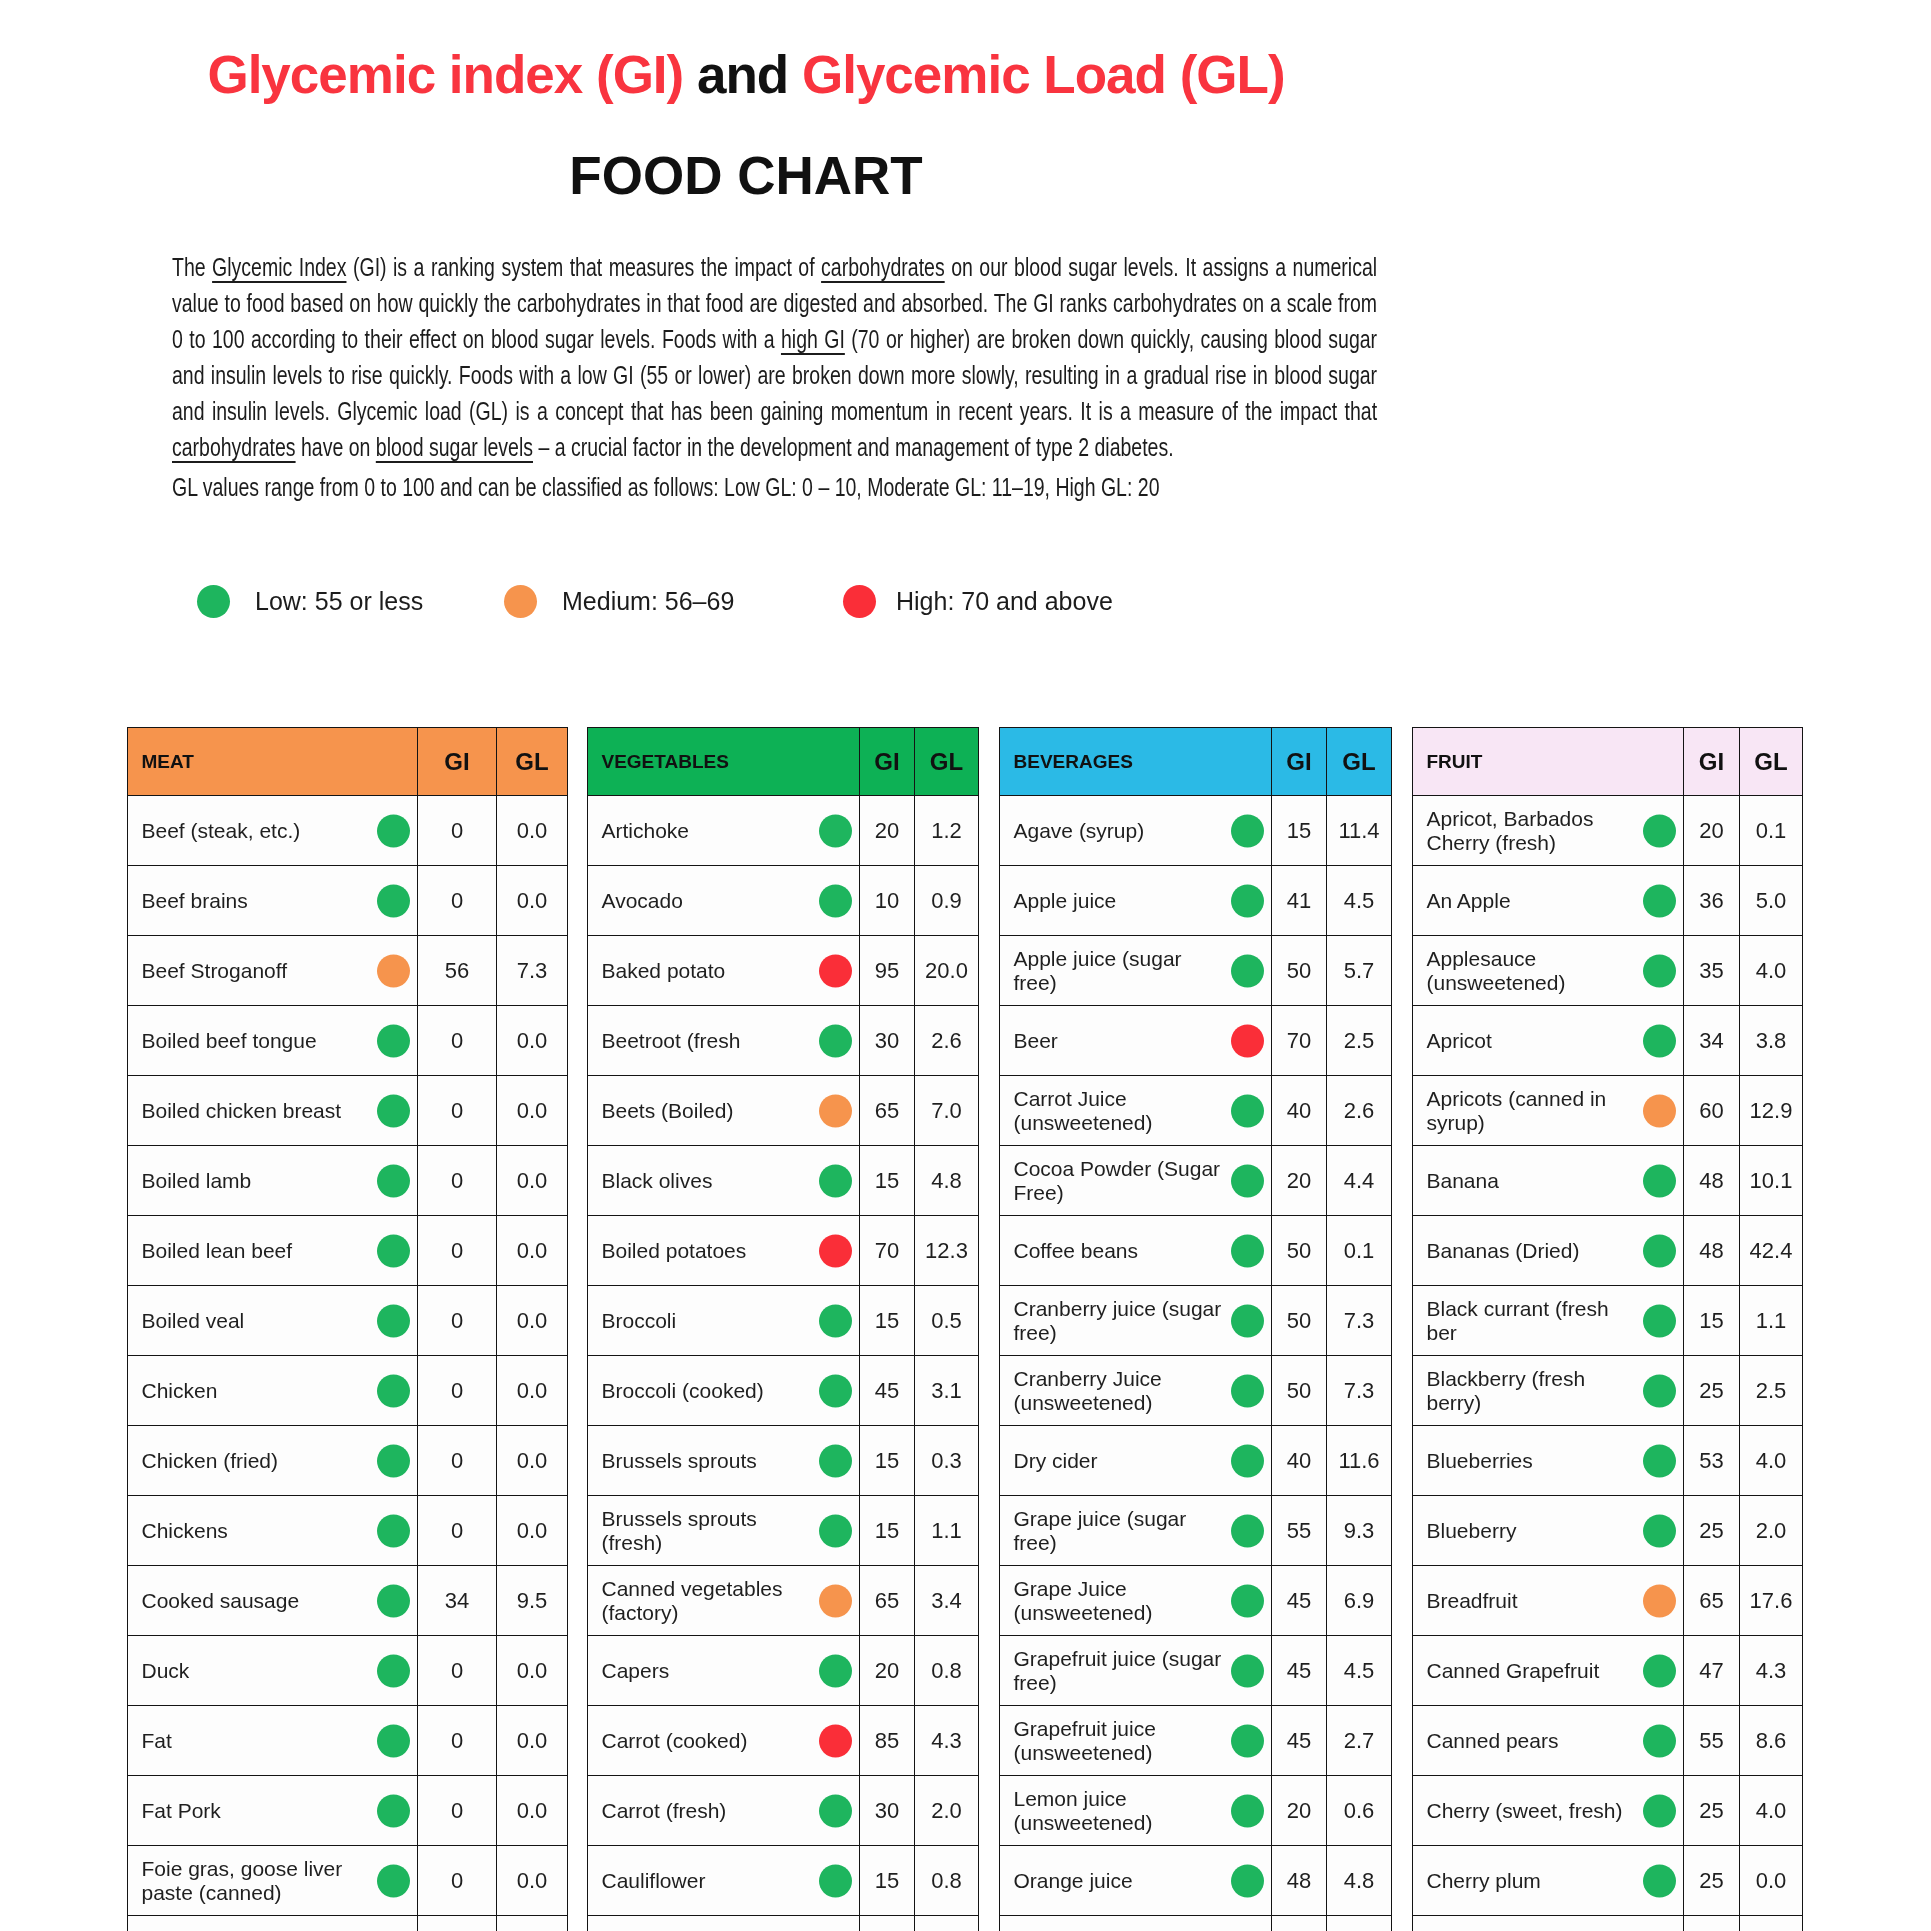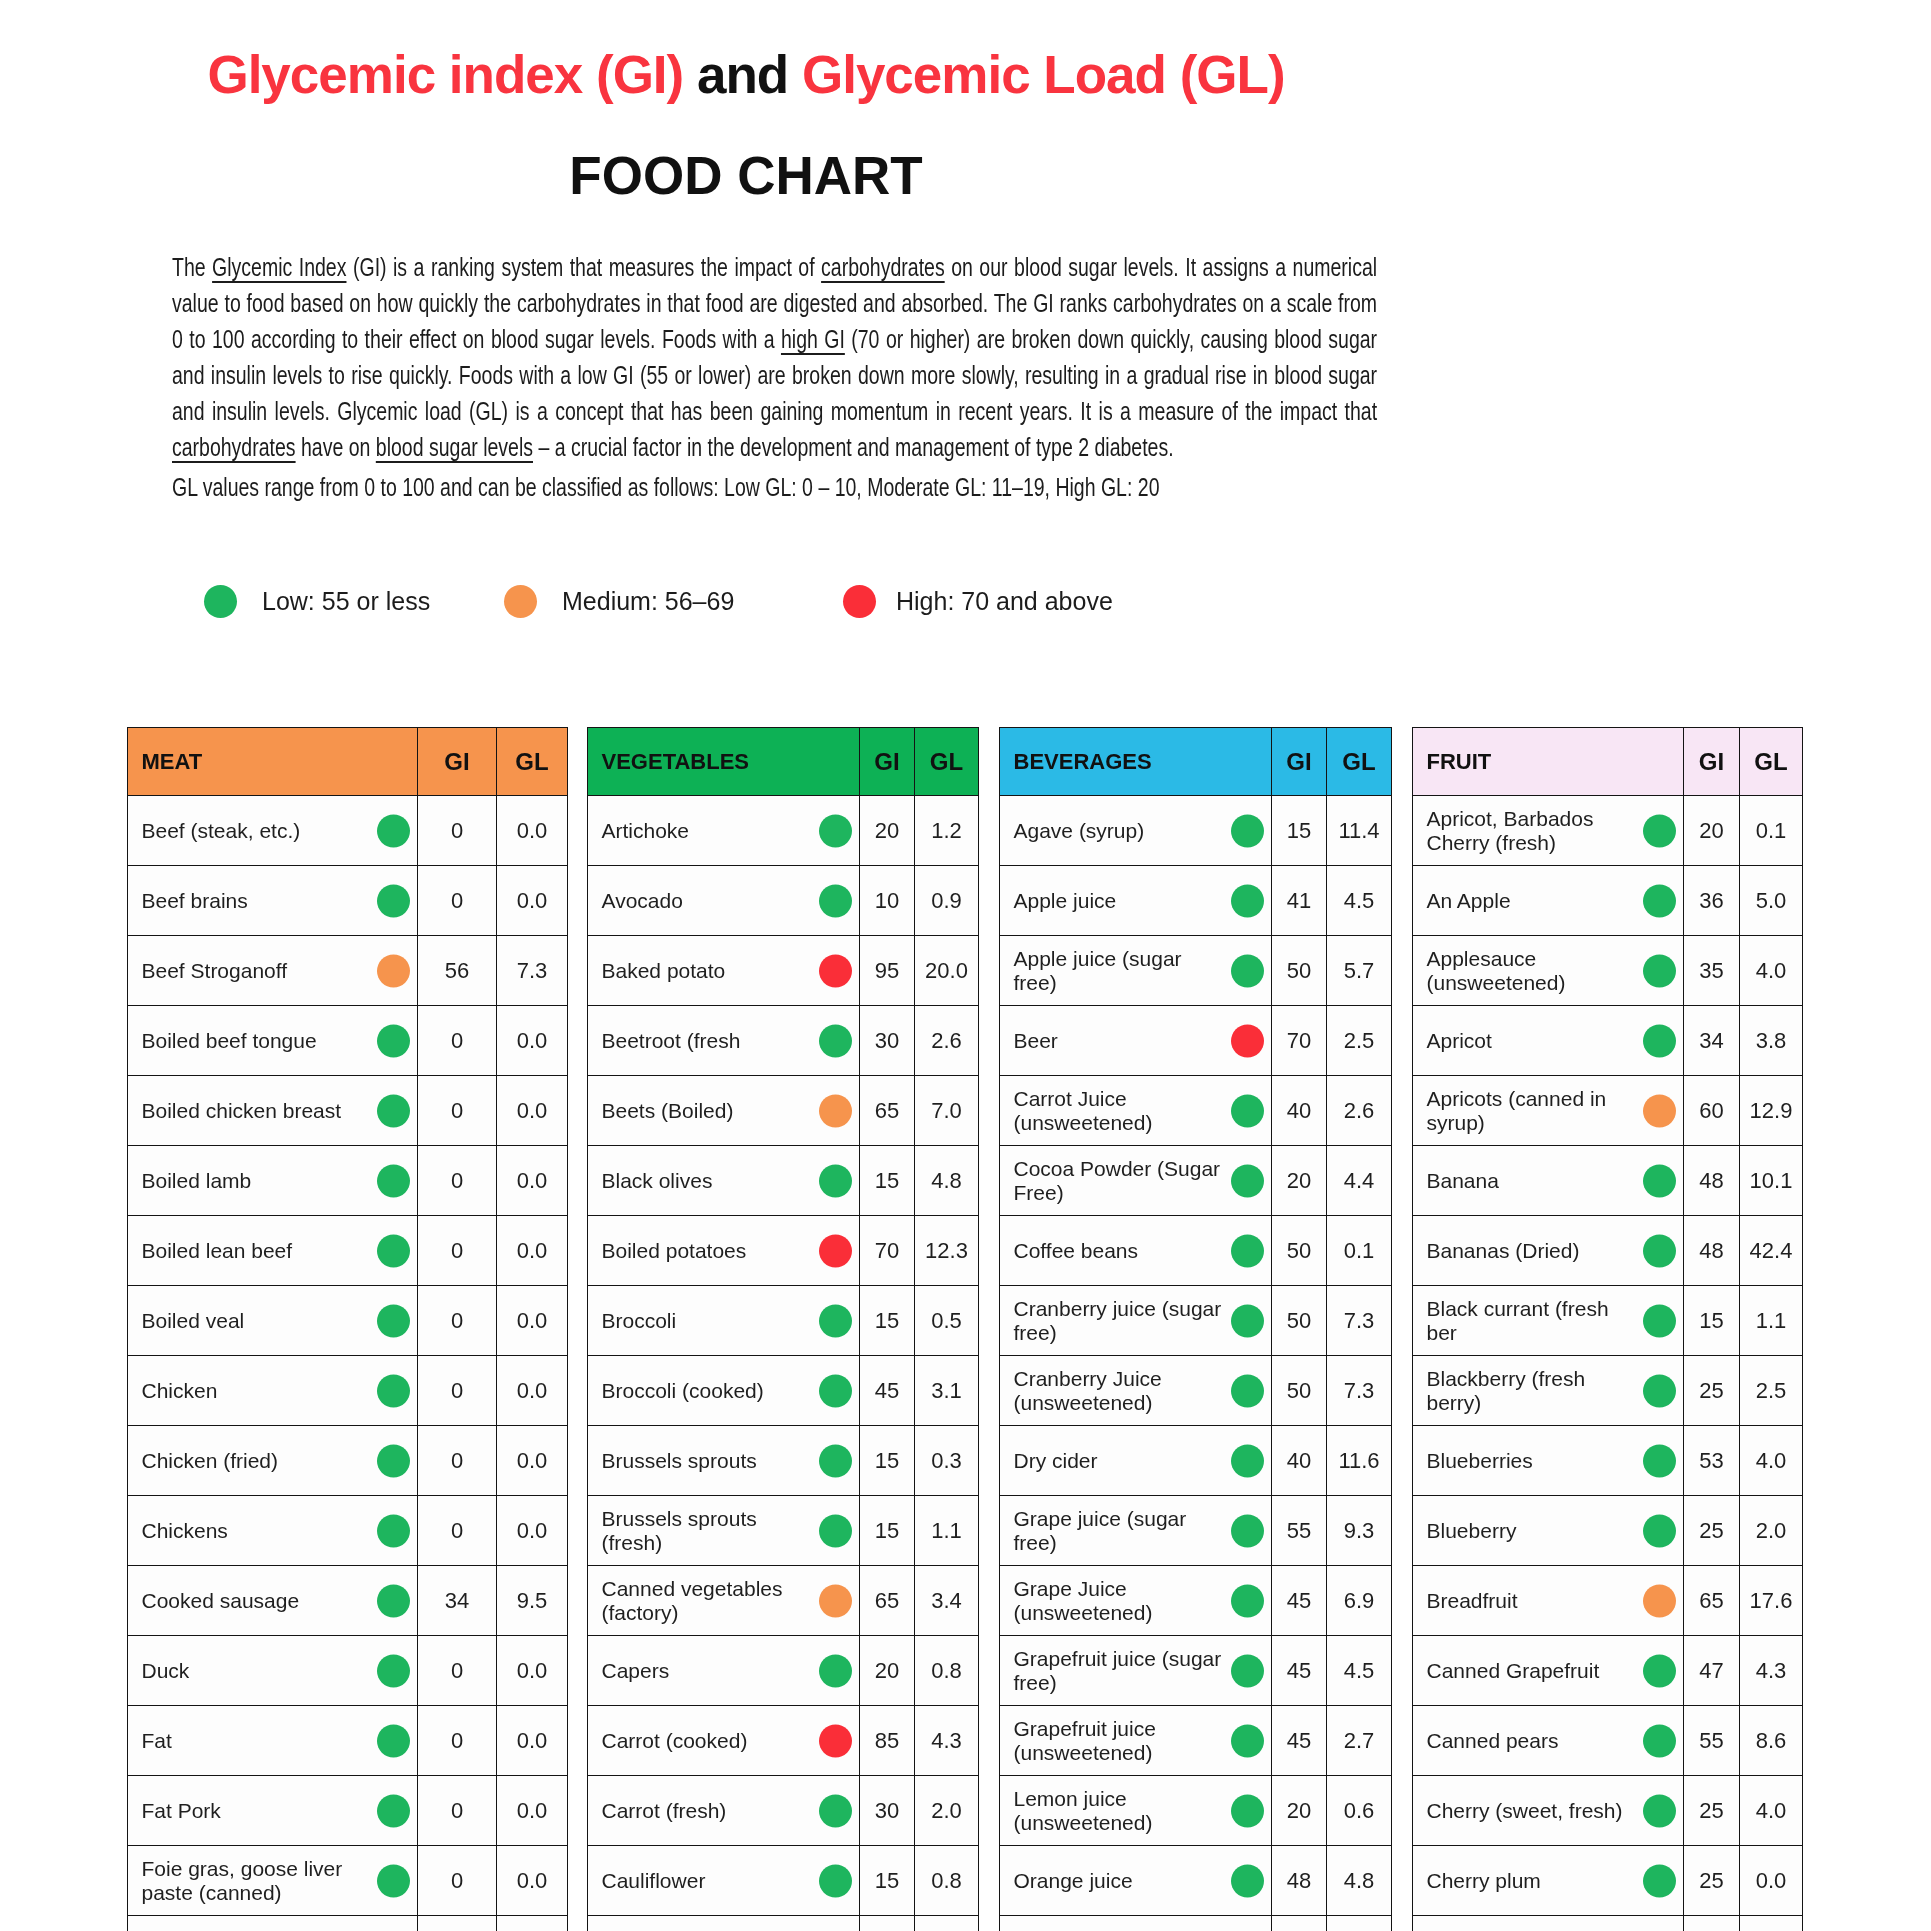--- a/index.html
+++ b/index.html
@@ -16,32 +16,32 @@
   
   .intro-wrap{position:absolute;top:249px;left:172px;width:1205px;}
   .intro-inner{width:1545px;transform:scaleX(0.78);transform-origin:0 0;}
   .intro-p{margin:0;font-size:25px;line-height:36px;text-align:justify;color:#1c1c1c;}
   .intro-p .u{text-decoration:underline;text-underline-offset:4.8px;}
   .gl-note{margin:3.9px 0 0 0;font-size:25px;line-height:36px;color:#1c1c1c;}
 
   
   .legend{position:absolute;top:580px;left:193px;width:1159px;height:42px;}
   .legend-item{position:absolute;top:0;display:flex;align-items:center;gap:25px;height:42px;}
-  .legend-item:nth-child(1){left:11px;}
+  .legend-item:nth-child(1){left:4px;}
   .legend-item:nth-child(2){left:311px;}
   .legend-item:nth-child(3){left:650px;gap:20px;}
   .legend-dot{width:33px;height:33px;border-radius:50%;flex:0 0 auto;}
   .legend-label{font-size:25px;color:#1c1c1c;white-space:nowrap;}
 
   
   .tbl{position:absolute;top:727px;border-collapse:collapse;table-layout:fixed;background:#fdfdfd;}
   .tbl th,.tbl td{border:1.9px solid var(--border);overflow:hidden;}
   .tbl thead tr{height:68px;}
   .tbl tbody tr{height:70px;}
-  th.h-name{text-align:left;padding:0 5.8px 0 13.5px;font-size:22px;font-weight:700;color:#111;}
+  th.h-name{text-align:left;padding:0 5.8px 0 13.5px;font-size:19px;font-weight:700;color:#111;}
   th.h-val{text-align:center;font-size:24px;font-weight:700;color:#111;padding:0;}
   td.name{position:relative;padding:0 44px 0 13.5px;font-size:21px;line-height:24px;
           vertical-align:middle;color:#1f1f1f;}
   td.name .dot{position:absolute;right:6.8px;top:50%;transform:translateY(-50%);
                width:33px;height:33px;border-radius:50%;}
   td.val{text-align:center;font-size:22px;color:#1f1f1f;padding:0;}
 </style>
 </head>
 <body>
 

